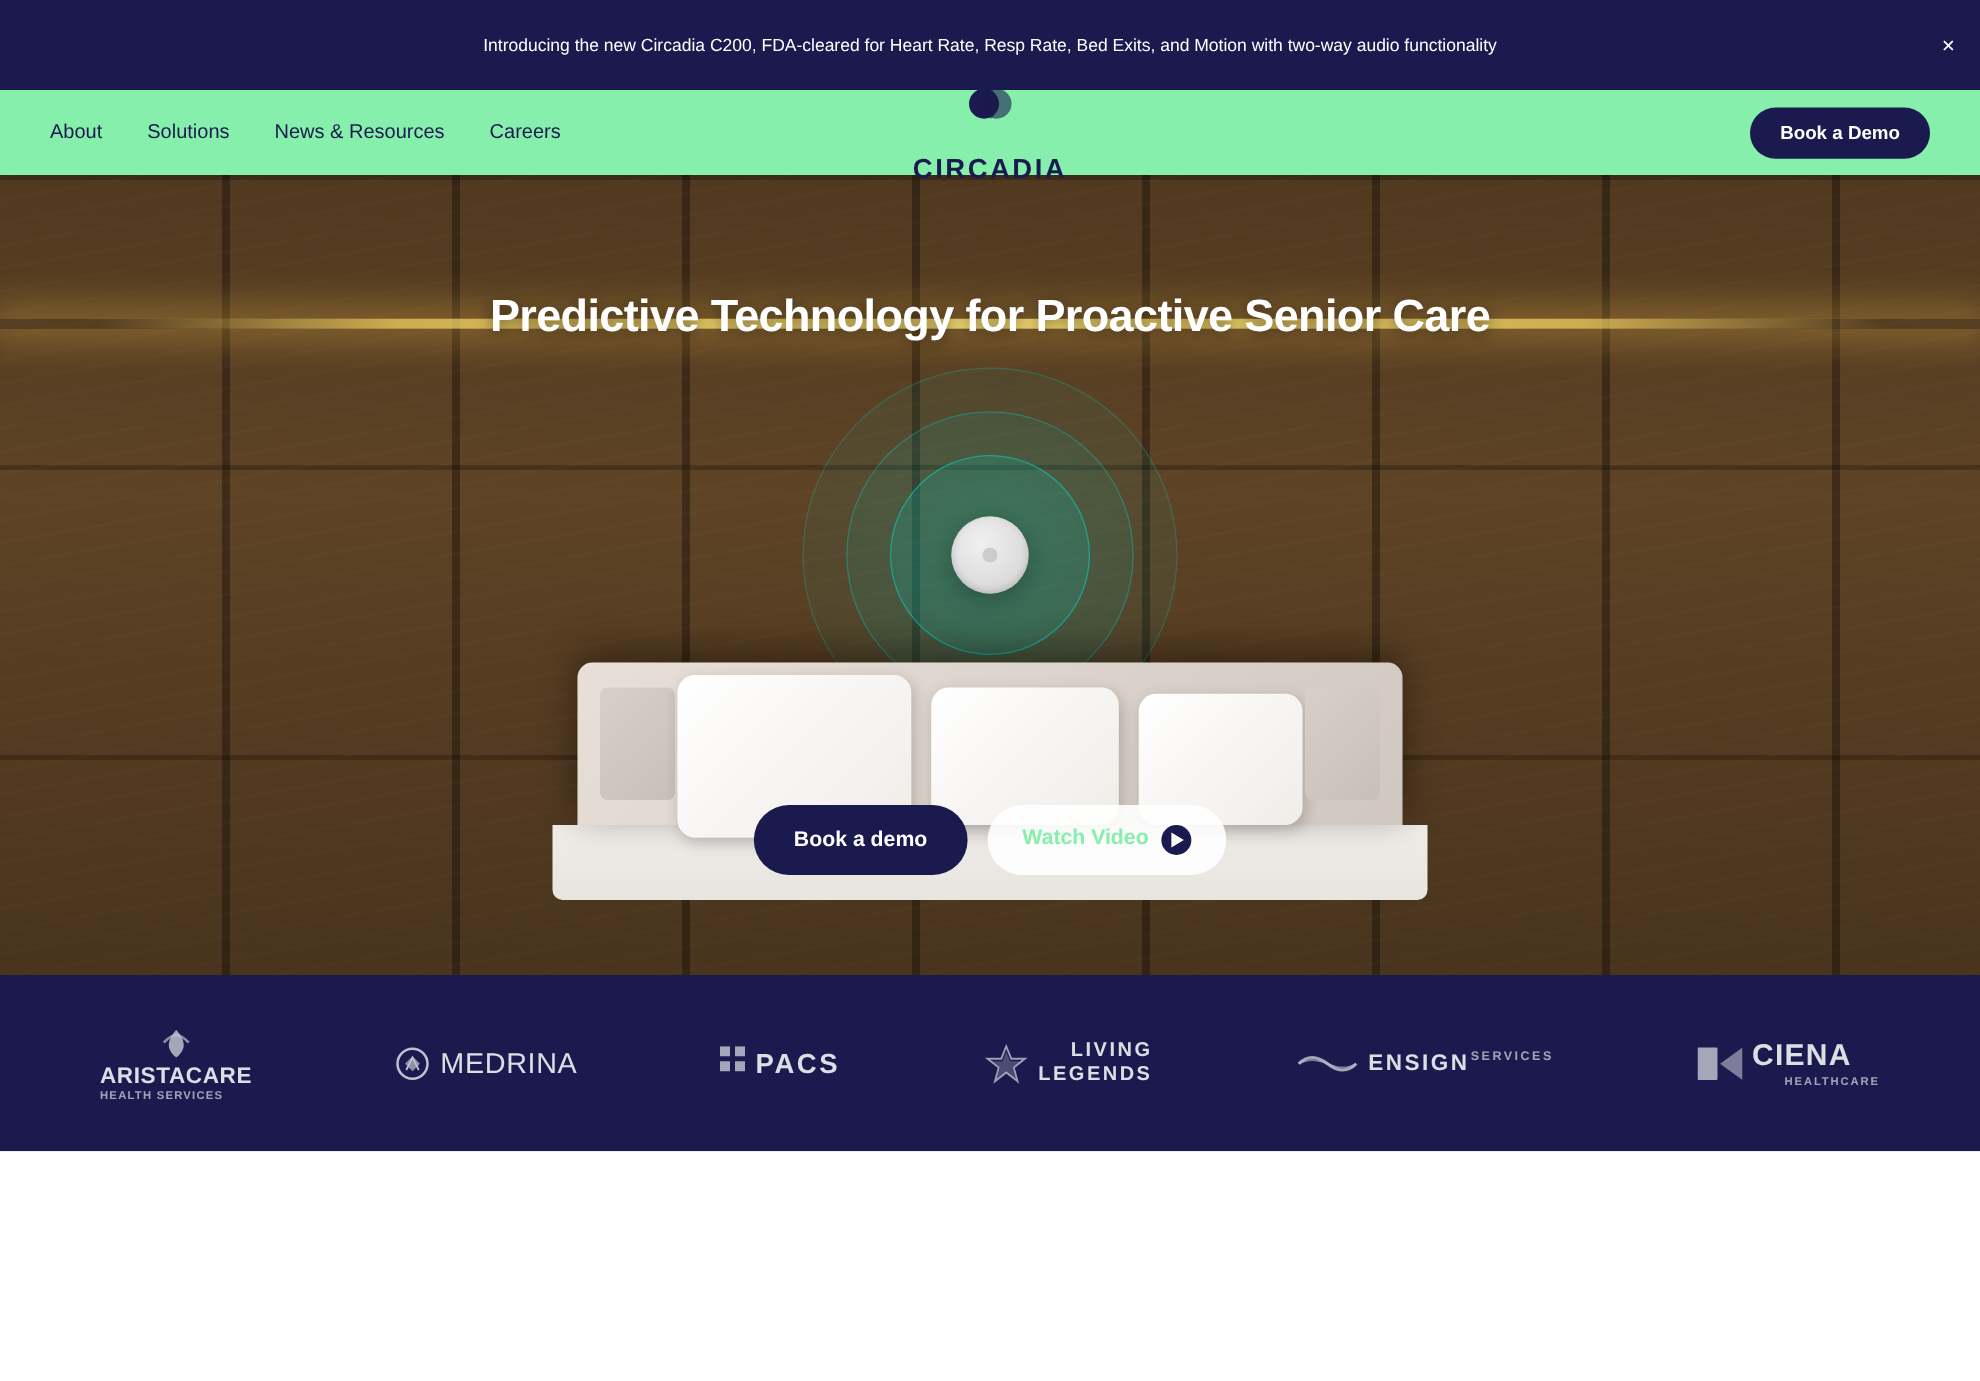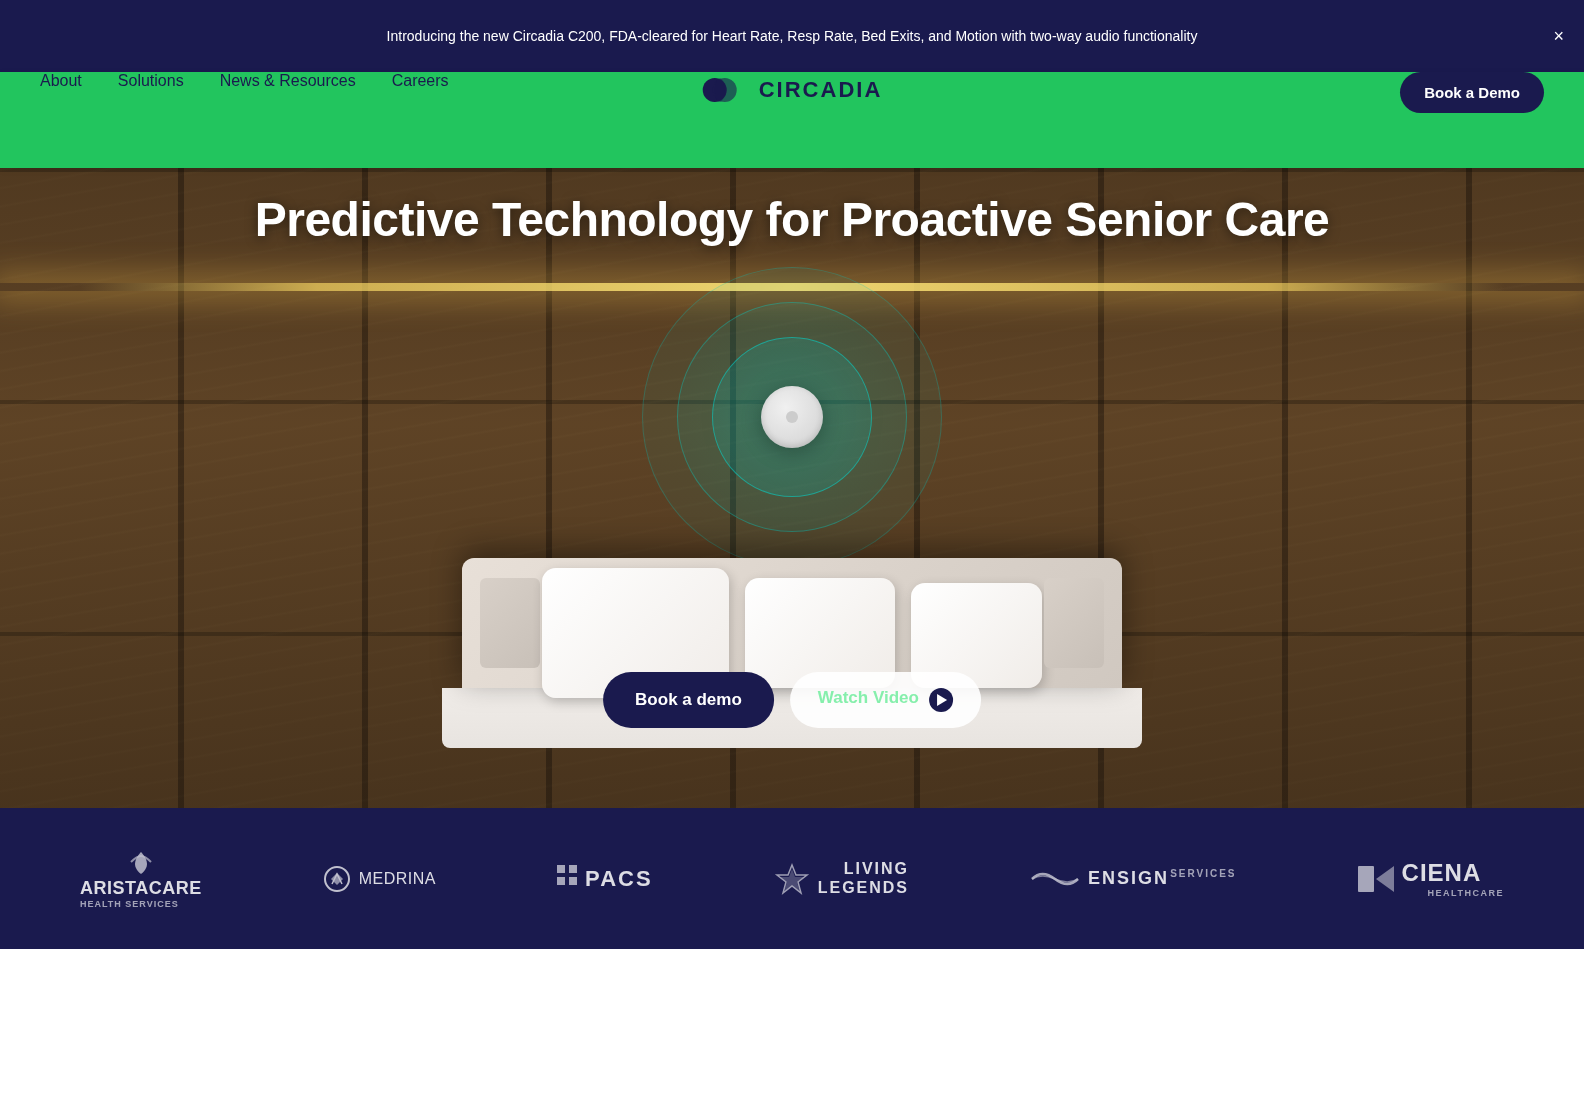--- a/index.html
+++ b/index.html
@@ -22,24 +22,25 @@
       background: none;
       border: none;
       color: #fff;
       font-size: 18px;
       cursor: pointer;
       line-height: 1;
     }
 
     
     .navbar {
-      background: #22c55e;
-      display: flex;
+      background: #86efac;
+      display: flex;
+      align-items: center;
       padding: 0 40px;
-      height: 96px;
+      height: 68px;
       position: relative;
       z-index: 10;
       box-shadow: 0 2px 8px rgba(0,0,0,0.06);
     }
     .nav-links {
       display: flex;
       gap: 36px;
       list-style: none;
     }
     .nav-links li a {
@@ -48,20 +49,21 @@
       font-size: 16px;
       font-weight: 500;
     }
     .nav-logo {
       position: absolute;
       left: 50%;
       transform: translateX(-50%);
       display: flex;
       align-items: center;
       gap: 21px;
+      flex-direction: column;
     }
     .nav-logo .logo-icon {
       width: 36px;
       height: 36px;
     }
     .nav-logo .logo-text {
       font-size: 22px;
       font-weight: 700;
       color: #1a1a4e;
       letter-spacing: 2px;
@@ -151,24 +153,24 @@
       top: 0;
       left: 0;
       right: 0;
       bottom: 0;
       display: flex;
       flex-direction: column;
       align-items: center;
     }
     .hero-title {
       color: #fff;
-      font-size: 48px;
+      font-size: 36px;
       font-weight: 600;
       text-align: right;
-      margin-top: 24px;
+      margin-top: 92px;
       text-shadow: 0 2px 12px rgba(0,0,0,0.5);
       letter-spacing: -0.5px;
     }
 
     
     .sensor-container {
       position: relative;
       margin-top: 30px;
       width: 340px;
       height: 280px;
@@ -451,21 +453,21 @@
       <div class="arista-sub">HEALTH SERVICES</div>
     </div>
   </div>
 
   <div class="partner-logo">
     <svg width="28" height="28" viewBox="0 0 28 28">
       <circle cx="14" cy="14" r="12" fill="none" stroke="white" stroke-width="2"></circle>
       <path d="M8 14 L14 8 L20 14 L14 20Z" fill="white" opacity="0.7"></path>
       <path d="M9 19 L14 9 L19 19" fill="none" stroke="white" stroke-width="1.5"></path>
     </svg>
-    <span style="font-size:16px; font-weight:500; letter-spacing:0.5px;">medrina</span>
+    <span style="font-size:23px; font-weight:500; letter-spacing:0.5px;">medrina</span>
   </div>
 
   <div class="partner-logo">
     <svg width="20" height="28" viewBox="0 0 20 28">
       <rect x="0" y="0" width="8" height="8" fill="white" opacity="0.85"></rect>
       <rect x="12" y="0" width="8" height="8" fill="white" opacity="0.85"></rect>
       <rect x="0" y="12" width="8" height="8" fill="white" opacity="0.85"></rect>
       <rect x="12" y="12" width="8" height="8" fill="white" opacity="0.85"></rect>
     </svg>
     <span style="font-size:22px; font-weight:800; letter-spacing:2px;">PACS</span>

